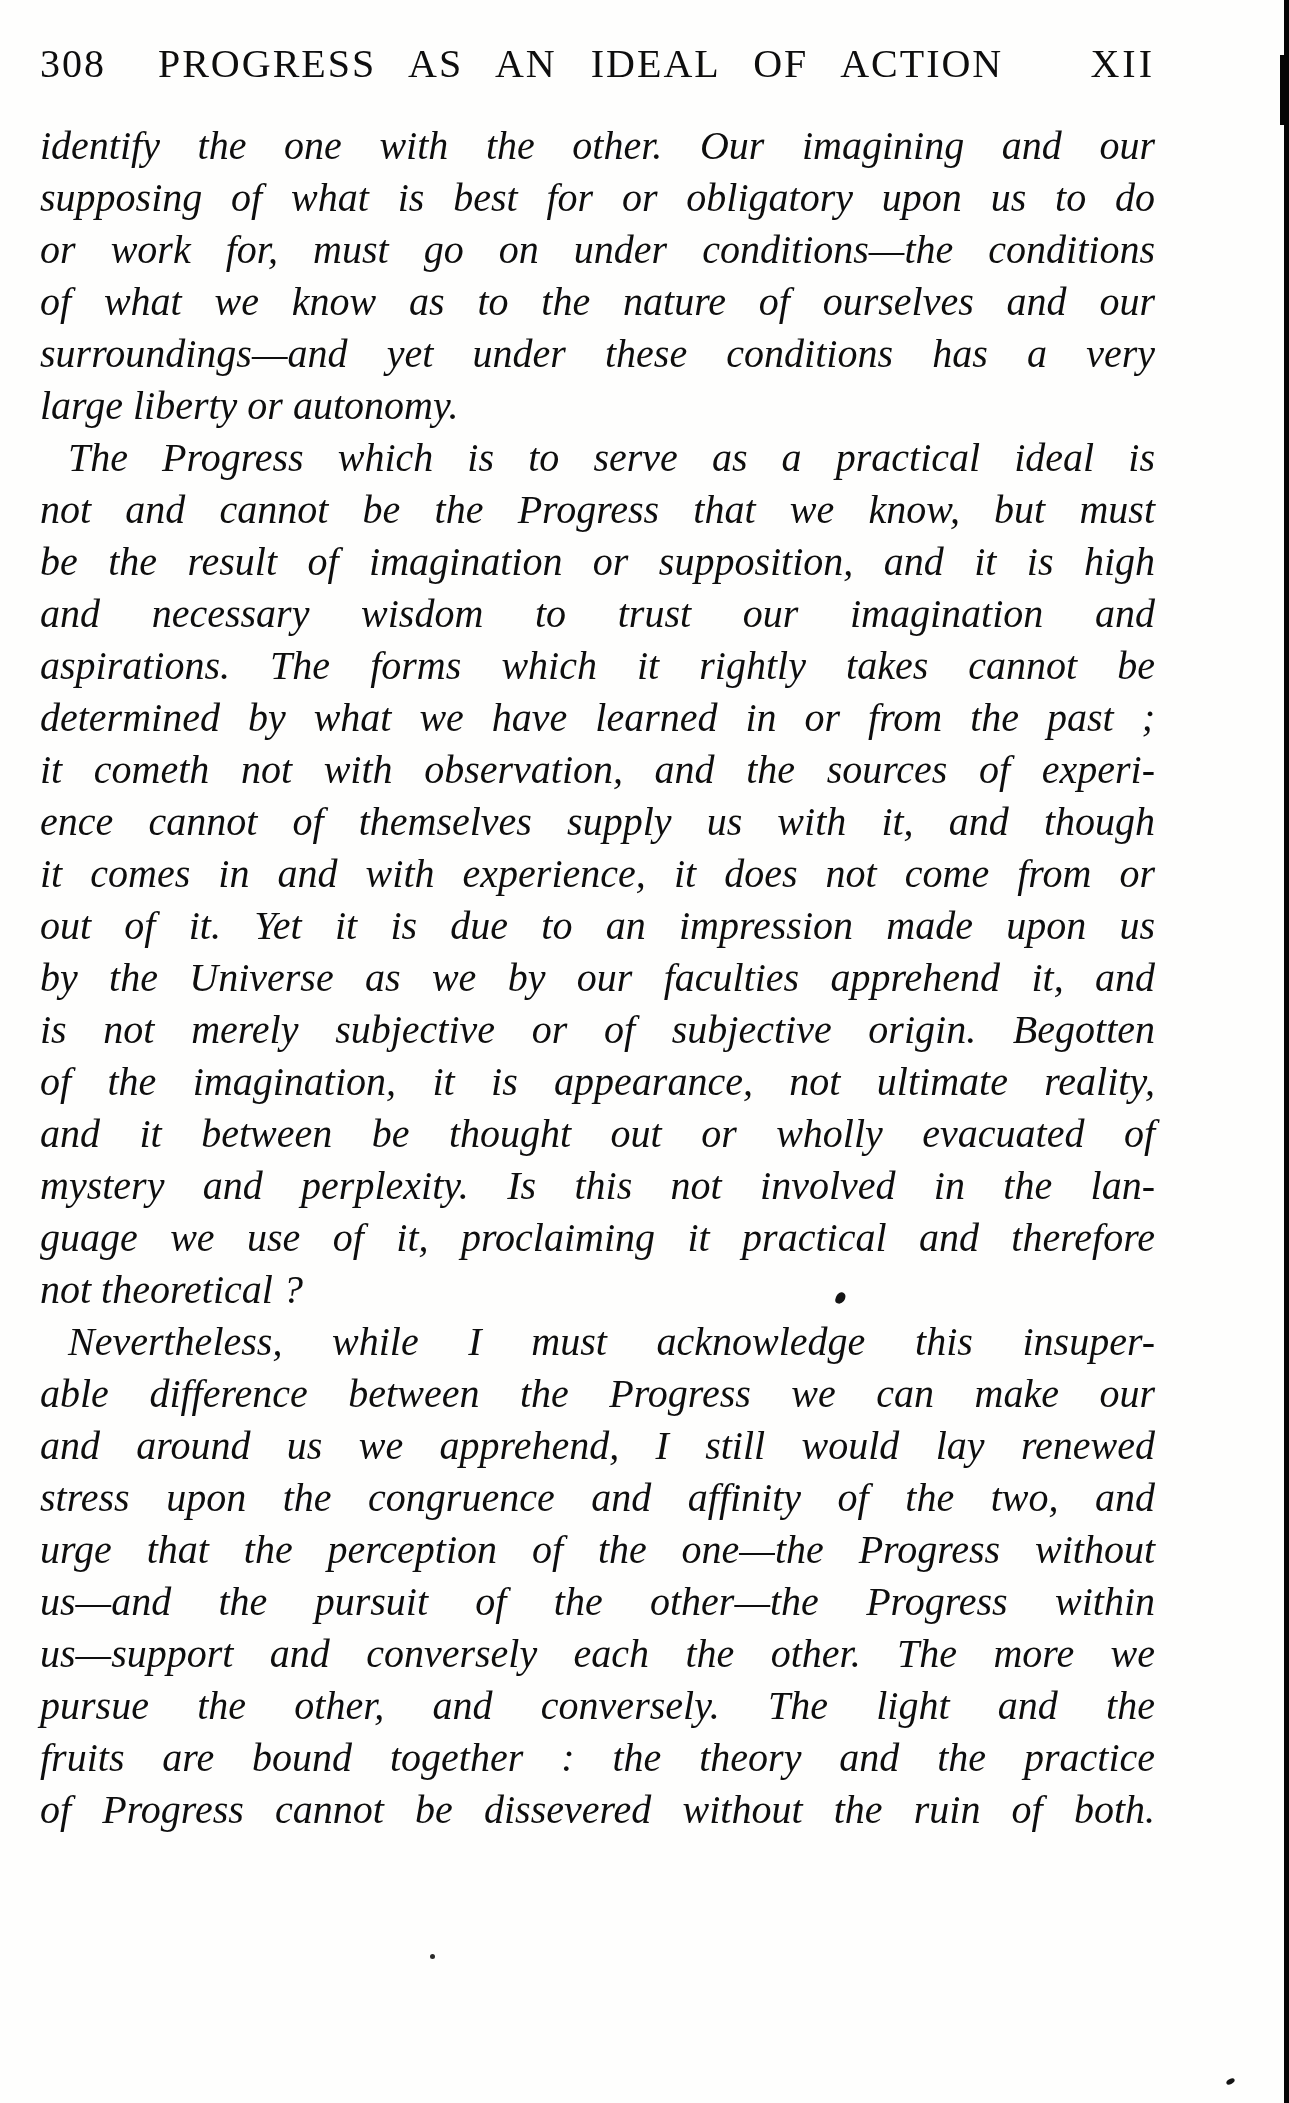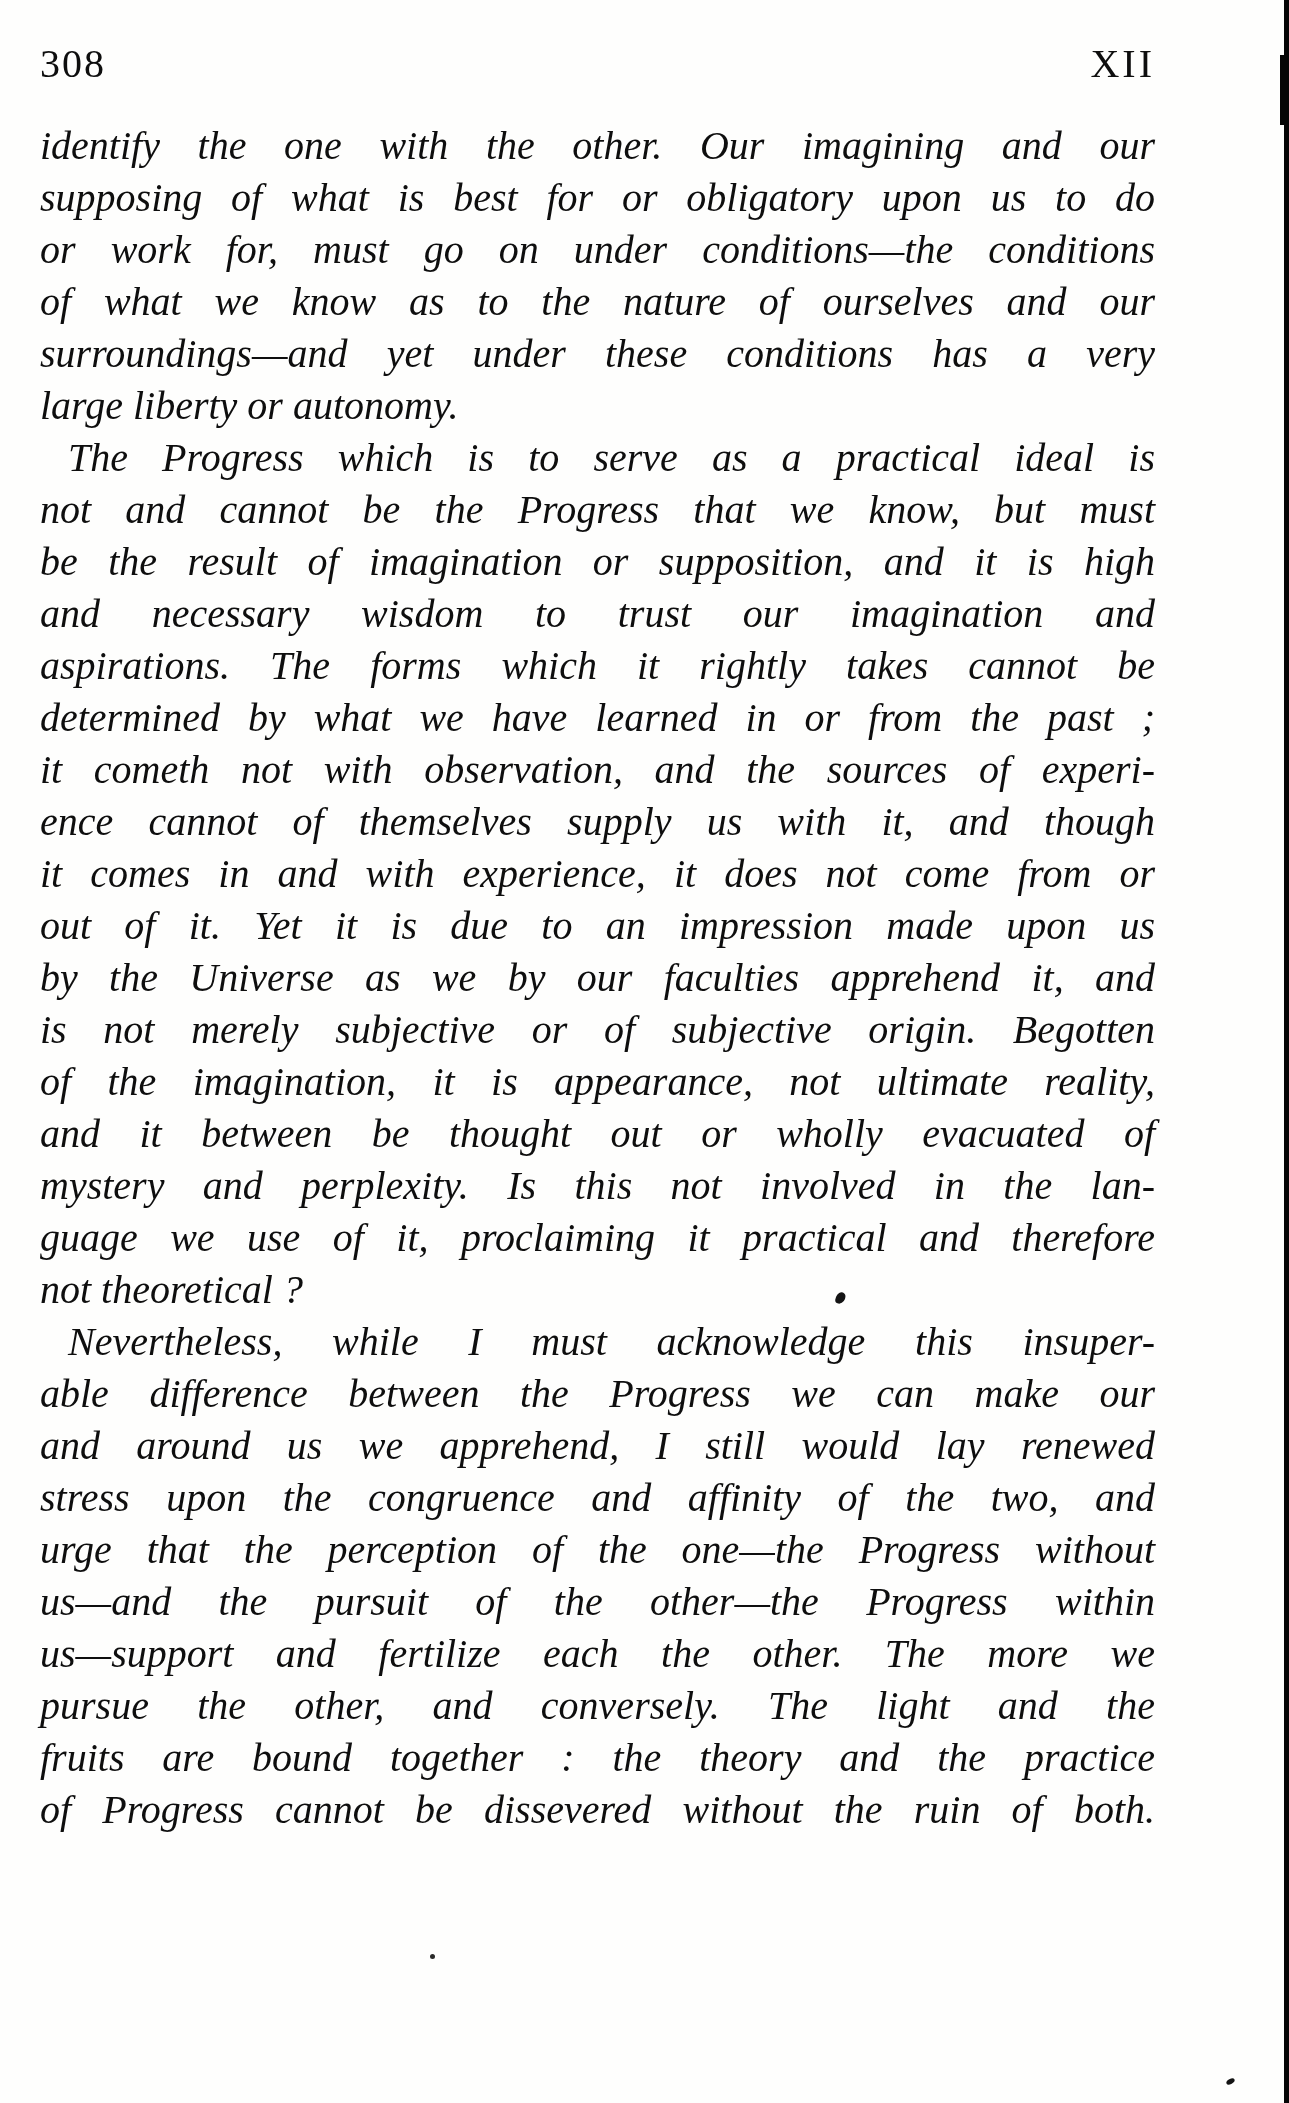--- a/index.html
+++ b/index.html
@@ -104,20 +104,21 @@
     background: #2a2a2a;
   }
 </style>
 </head>
 <body>
 
 <div class="page">
 
   <div class="header">
     <span class="pagenum">308</span>
+    <span class="title">PROGRESS AS AN IDEAL OF ACTION</span>
     <span class="chapter">XII</span>
   </div>
 
   <div class="bodytext">
       <div class="para">
         <div class="line">identify the one with the other.  Our imagining and our</div>
         <div class="line">supposing of what is best for or obligatory upon us to do</div>
         <div class="line">or work for, must go on under conditions—the conditions</div>
         <div class="line">of what we know as to the nature of ourselves and our</div>
         <div class="line">surroundings—and yet under these conditions has a very</div>
@@ -142,21 +143,21 @@
         <div class="line">guage we use of it, proclaiming it practical and therefore</div>
         <div class="line flush-last">not theoretical ?</div>
       </div>
       <div class="para indent">
         <div class="line">Nevertheless, while I must acknowledge this insuper-</div>
         <div class="line">able difference between the Progress we can make our</div>
         <div class="line">and around us we apprehend, I still would lay renewed</div>
         <div class="line">stress upon the congruence and affinity of the two, and</div>
         <div class="line">urge that the perception of the one—the Progress without</div>
         <div class="line">us—and the pursuit of the other—the Progress within</div>
-        <div class="line">us—support and fertilize each the other.  The more we</div>
+        <div class="line">us—support and conversely each the other.  The more we</div>
         <div class="line">pursue the other, and conversely.  The light and the</div>
         <div class="line">fruits are bound together :  the theory and the practice</div>
         <div class="line">of Progress cannot be dissevered without the ruin of both.</div>
       </div>
     </div>
 
   <div class="edge-line"></div>
   <div class="edge-bump"></div>
   <div class="speck s1"></div>
   <div class="speck s2"></div>

